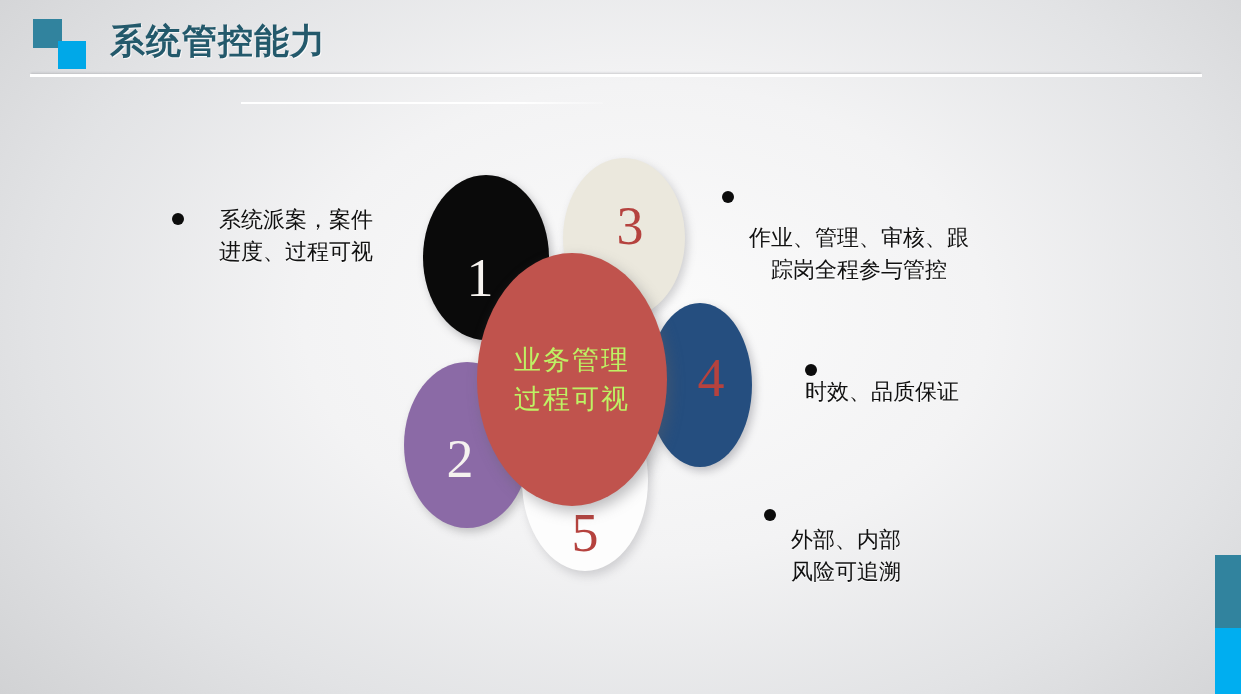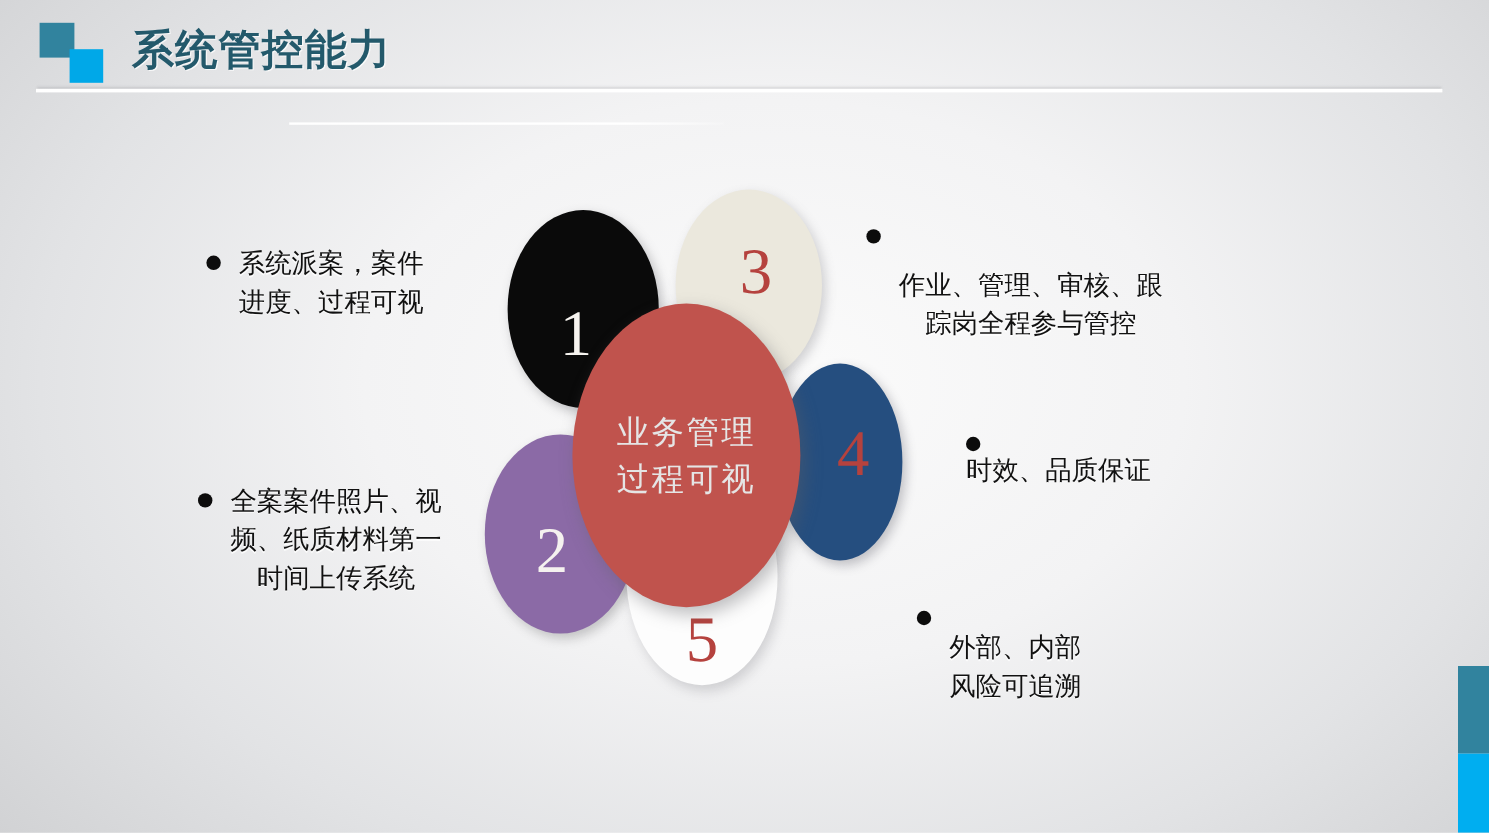--- a/index.html
+++ b/index.html
@@ -124,21 +124,21 @@
     left: 477px; top: 253px;
     width: 190px; height: 253px;
     background: #c0534d;
     box-shadow: 4px 6px 14px rgba(95,95,100,0.40);
     flex-direction: column;
     z-index: 5;
   }
   .center-line {
     font-family: Liberation Serif, serif;
     font-size: 27px;
-    color: #e5e5e5;
+    color: #bef264;
     letter-spacing: 2px;
     line-height: 1.42;
     text-align: right;
   }
   
   .bullet {
     position: absolute;
     display: flex;
     align-items: flex-start;
     color: #111111;
@@ -150,21 +150,21 @@
     width: 12px; height: 12px;
     border-radius: 50%;
     background: #0c0c0c;
     margin-top: 9px;
     margin-right: 15px;
   }
   .bullet .txt {
     text-shadow: 0 1px 0 rgba(255,255,255,0.8);
     white-space: pre-line;
   }
-  .b1 { left: 172px; top: 204px; width: 240px; }
+  .b1 { left: 172px; top: 204px; width: 240px; gap: 20px; }
   .b1 .txt { text-align: center; }
   .b2 { left: 165px; top: 402px; width: 265px; }
   .b2 .txt { text-align: center; }
   .b3 { left: 722px; top: 182px; width: 320px; }
   .b3 .txt { text-align: center; margin-top: 40px; }
   .b4 { left: 805px; top: 355px; width: 240px; flex-direction: column; }
   .b5 { left: 764px; top: 500px; width: 210px; }
   .b5 .txt { text-align: center; margin-top: 24px; }
 </style>
 </head>
@@ -197,26 +197,20 @@
   <div class="petal p-center">
     <div class="center-line">业务管理</div>
     <div class="center-line">过程可视</div>
   </div>
 
   <div class="bullet b1">
     <span class="dot"></span>
     <span class="txt">系统派案，案件
 进度、过程可视</span>
   </div>
-  <div class="bullet b2">
-    <span class="dot"></span>
-    <span class="txt">全案案件照片、视
-频、纸质材料第一
-时间上传系统</span>
-  </div>
   <div class="bullet b3">
     <span class="dot"></span>
     <span class="txt">作业、管理、审核、跟
 踪岗全程参与管控</span>
   </div>
   <div class="bullet b4">
     <span class="dot"></span>
     <span class="txt">时效、品质保证</span>
   </div>
   <div class="bullet b5">

